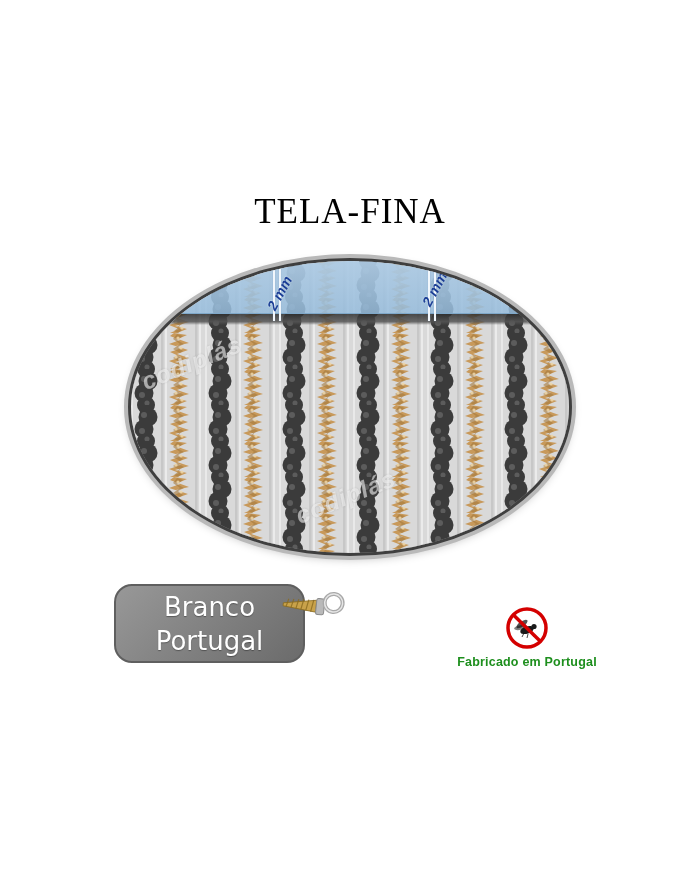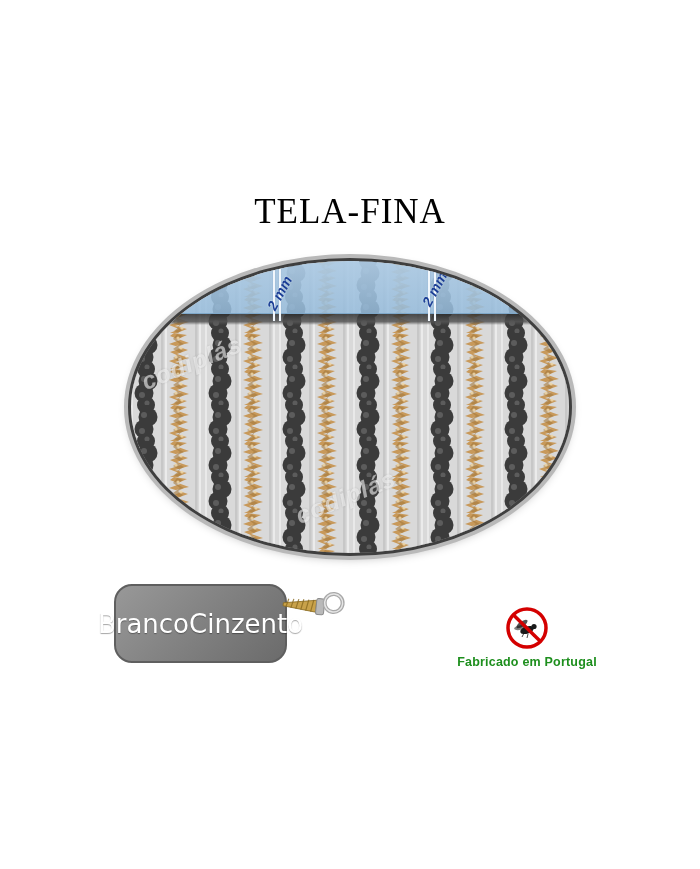--- a/index.html
+++ b/index.html
@@ -57,24 +57,24 @@
   .m2{left:302px;top:32px;}
   .wm{
     position:absolute;color:rgba(255,255,255,.55);font-style:italic;font-weight:700;
     font-size:24px;letter-spacing:1px;transform:rotate(-22deg);white-space:nowrap;
     text-shadow:0 0 2px rgba(90,90,90,.25);
   }
   .wm1{left:8px;top:88px;}
   .wm2{left:162px;top:222px;}
   
   .swatch{
-    position:absolute;left:114px;top:584px;width:173px;height:79px;
+    position:absolute;left:114px;top:584px;width:191px;height:79px;
     border-radius:18px;border:2px solid #5f5f5f;
     background:linear-gradient(135deg,#989898,var(--swatch-grey) 55%,#6b6b6b);
-    display:flex;flex-direction:row;align-items:center;justify-content:center;
+    display:flex;flex-direction:column;align-items:center;justify-content:center;
     color:#fff;font-family:"DejaVu Sans",sans-serif;font-size:26px;line-height:34px;
     text-shadow:0 1px 1px rgba(0,0,0,.35);
   }
   
   .screw{position:absolute;left:280px;top:586px;width:68px;height:50px;}
   
   .noinsects{position:absolute;left:503px;top:604px;width:48px;height:48px;}
   .origin{
     position:absolute;left:437px;top:655px;width:180px;text-align:center;
     color:var(--origin-green);font-size:12.5px;font-weight:700;letter-spacing:.2px;
@@ -133,21 +133,21 @@
 
   <div class="measure m1">2 mm</div>
   <div class="measure m2">2 mm</div>
 
   <div class="wm wm1">codiplás</div>
   <div class="wm wm2">codiplás</div>
 </div>
 
 <div class="swatch">
   <span>Branco</span>
-  <span>Cinzento</span>
+  <span>Portugal</span>
 </div>
 
 <svg class="screw" xmlns="http://www.w3.org/2000/svg" viewBox="0 0 68 50">
   <g transform="rotate(6 34 22)">
 
     <path d="M3,20 L36,14 L36,26 L3,23 Z" fill="#c9a24a" stroke="#8a6b20" stroke-width="0.8"></path>
     <g stroke="#8a6b20" stroke-width="1.2" opacity="0.8">
       <line x1="8" y1="15.5" x2="6" y2="23.5"></line>
       <line x1="13" y1="15" x2="11" y2="24"></line>
       <line x1="18" y1="14.8" x2="16" y2="24.5"></line>

